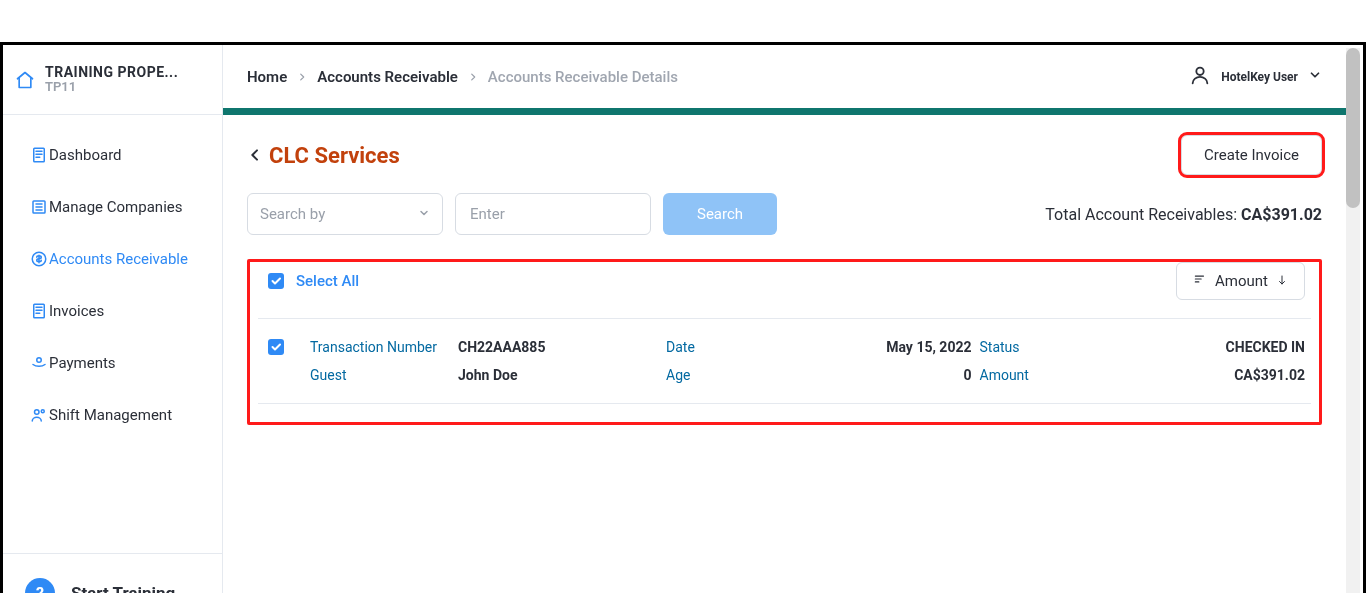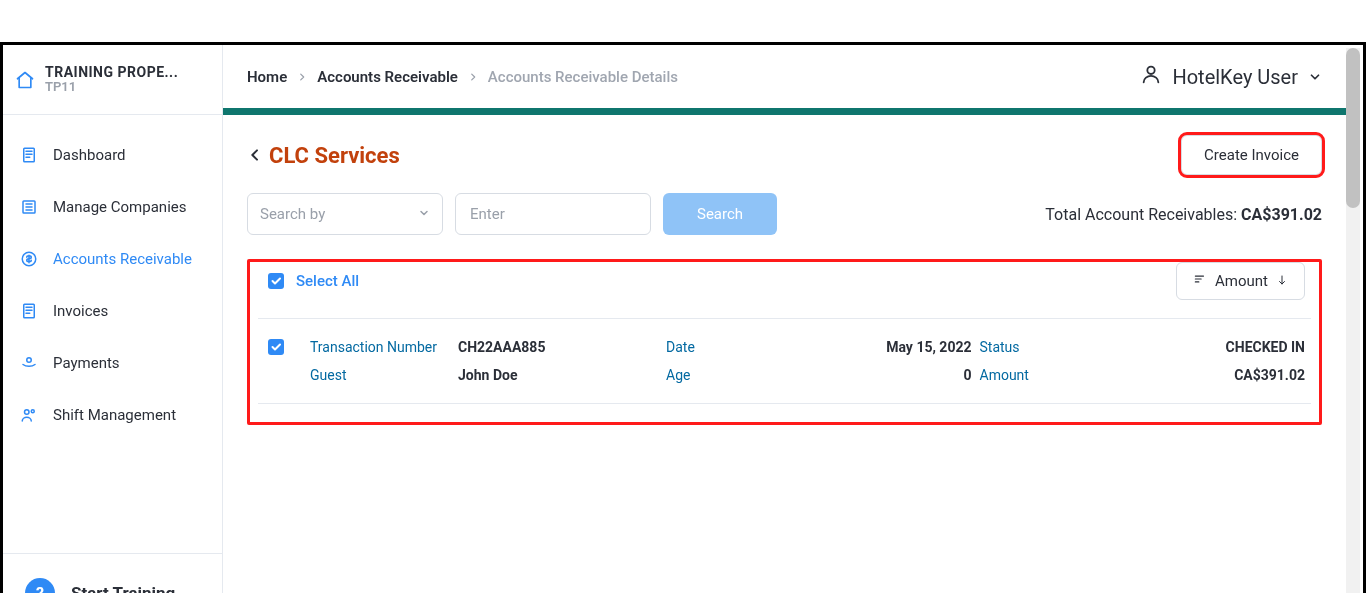--- a/index.html
+++ b/index.html
@@ -16,25 +16,25 @@
   .brand { height: 70px; display: flex; align-items: center; gap: 10px; padding: 0 12px; border-bottom: 1px solid #e5e9ef; }
   .brand-texts { display: flex; flex-direction: column; line-height: 1.1; overflow: hidden; }
   .brand-title { font-weight: 700; font-size: 14px; color: #2b2f38; letter-spacing: .5px; white-space: nowrap; overflow: hidden; text-overflow: ellipsis; max-width: 150px; }
   .brand-sub { font-size: 13px; color: #9aa0aa; font-weight: 600; }
 
   .topbar { height: 70px; display: flex; align-items: center; justify-content: space-between; padding: 0 24px; border-bottom: 7px solid #0f766e; }
   .crumbs { display: flex; align-items: center; gap: 10px; font-size: 15px; }
   .crumb-link { color: #2b2f38; font-weight: 600; }
   .crumb-current { color: #a0a6b0; font-weight: 500; }
   .crumb-sep svg { display: block; }
-  .user { display: flex; align-items: center; gap: 10px; font-size: 20px; color: #2b2f38; font-weight: 400; }
+  .user { display: flex; align-items: center; gap: 10px; font-size: 12px; color: #2b2f38; font-weight: 700; }
 
   
   .nav { padding: 18px 0; display: flex; flex-direction: column; gap: 8px; flex: 1; }
-  .nav-item { display: flex; align-items: center; gap: 14px; padding: 12px 16px; font-size: 15px; color: #2b2f38; cursor: pointer; text-align: center; }
+  .nav-item { display: flex; align-items: center; padding: 12px 26px; font-size: 15px; color: #2b2f38; cursor: pointer; }
   .nav-item.active { color: #2f8af5; }
   .nav-item.active svg { stroke: #2f8af5; }
   .nav-icon { width: 20px; height: 20px; display: inline-flex; align-items: center; justify-content: center; }
   .nav-icon svg { stroke: #2f8af5; }
 
   .start-training { margin-top: auto; border-top: 1px solid #e5e9ef; padding: 24px 22px; display: flex; align-items: center; gap: 16px; }
   .start-training .bubble { width: 30px; height: 30px; border-radius: 50%; background: #2f8af5; display: inline-flex; align-items: center; justify-content: center; color: #fff; font-weight: 700; }
   .start-training .label { font-size: 17px; font-weight: 700; color: #2b2f38; }
 
   

